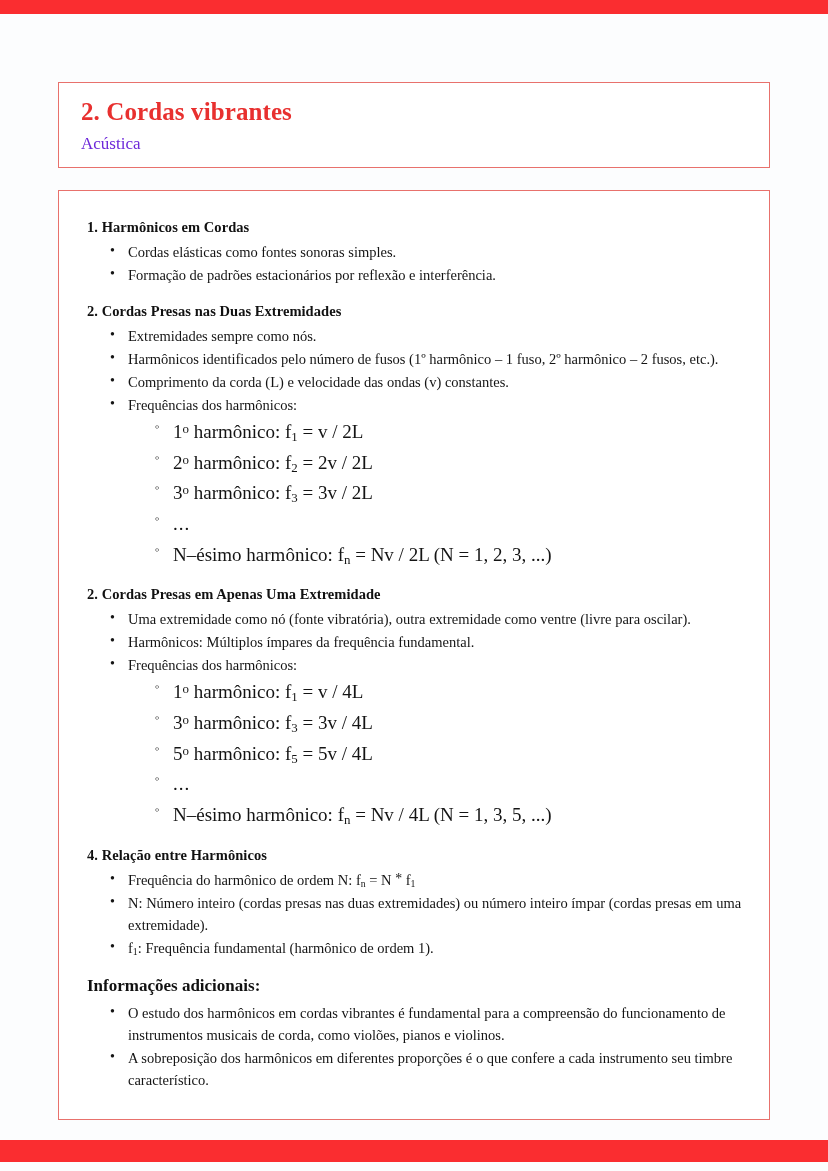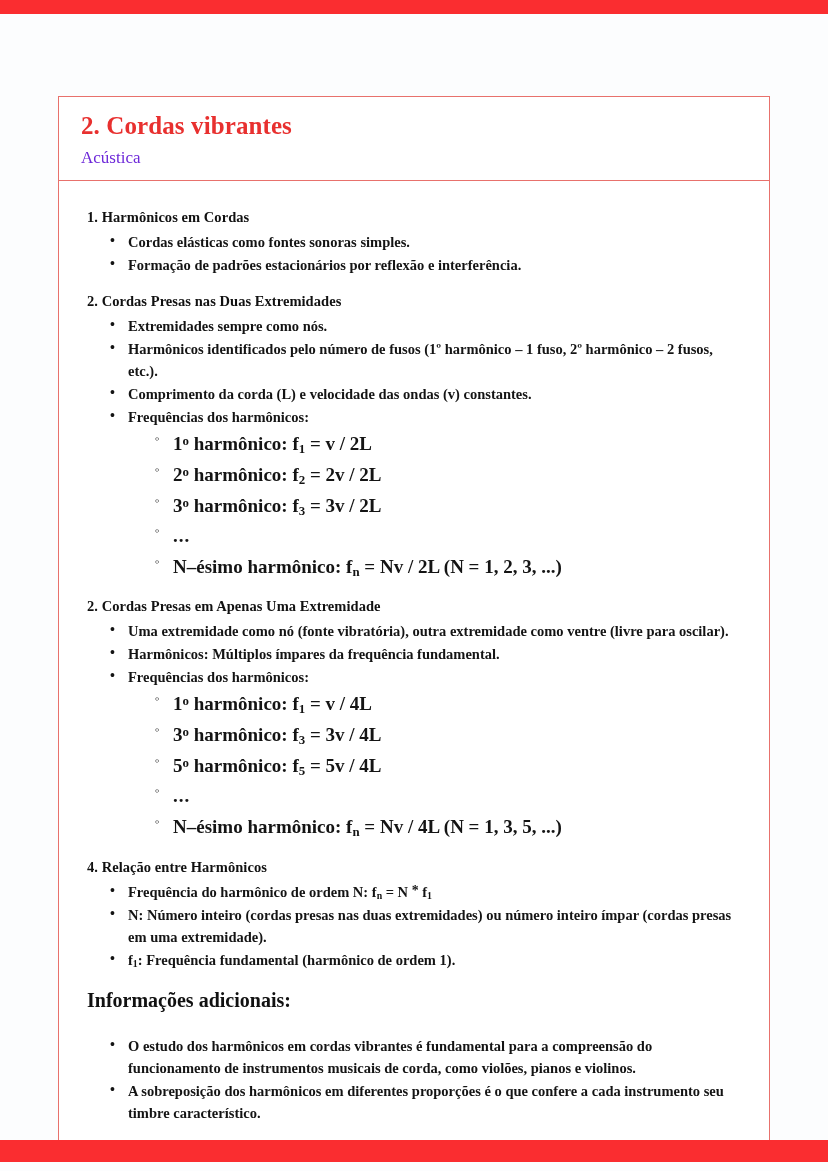--- a/index.html
+++ b/index.html
@@ -34,21 +34,21 @@
 
   .box {
     position: absolute;
     left: 58px;
     width: 712px;
     border: 1.5px solid #e8716c;
     background: #ffffff;
   }
 
   .box-title {
-    top: 96px;
+    top: 82px;
     height: 86px;
     padding: 14px 22px 0 22px;
   }
 
   .doc-title {
     color: #e8302f;
     font-size: 25px;
     font-weight: 700;
     letter-spacing: 0.1px;
     line-height: 1.2;
@@ -56,42 +56,41 @@
   }
 
   .doc-subtitle {
     color: #6d28d9;
     font-size: 17px;
     font-weight: 400;
     line-height: 1.2;
   }
 
   .box-body {
-    top: 180px;
+    top: 190px;
     min-height: 930px;
     padding: 26px 26px 26px 28px;
   }
 
   .section { margin-bottom: 15px; }
   .section:last-child { margin-bottom: 0; }
 
   .section-heading {
     font-size: 14.5px;
     font-weight: 700;
     color: #111111;
     line-height: 1.45;
     margin-bottom: 3px;
     letter-spacing: 0.05px;
   }
 
   ul.lvl1 {
     list-style: none;
     margin: 0;
     padding: 0 0 0 21px;
-    font-weight: bold;
   }
 
   ul.lvl1 > li {
     position: relative;
     padding-left: 20px;
     font-size: 14.5px;
     color: #141414;
     line-height: 1.52;
     margin-bottom: 1px;
   }
@@ -139,25 +138,25 @@
     line-height: 0;
   }
   sup {
     font-size: 0.68em;
     vertical-align: 0.42em;
     line-height: 0;
   }
   .star { vertical-align: 0.18em; font-size: 0.95em; }
 
   .info-heading {
-    font-size: 20px;
+    font-size: 17px;
     font-weight: 700;
     color: #111111;
     line-height: 1.45;
-    margin-bottom: 20px;
+    margin-bottom: 3px;
   }
 </style>
 </head>
 <body>
 
 <div class="page">
 
   <div class="bar bar-top"></div>
 
   <div class="box box-title">

